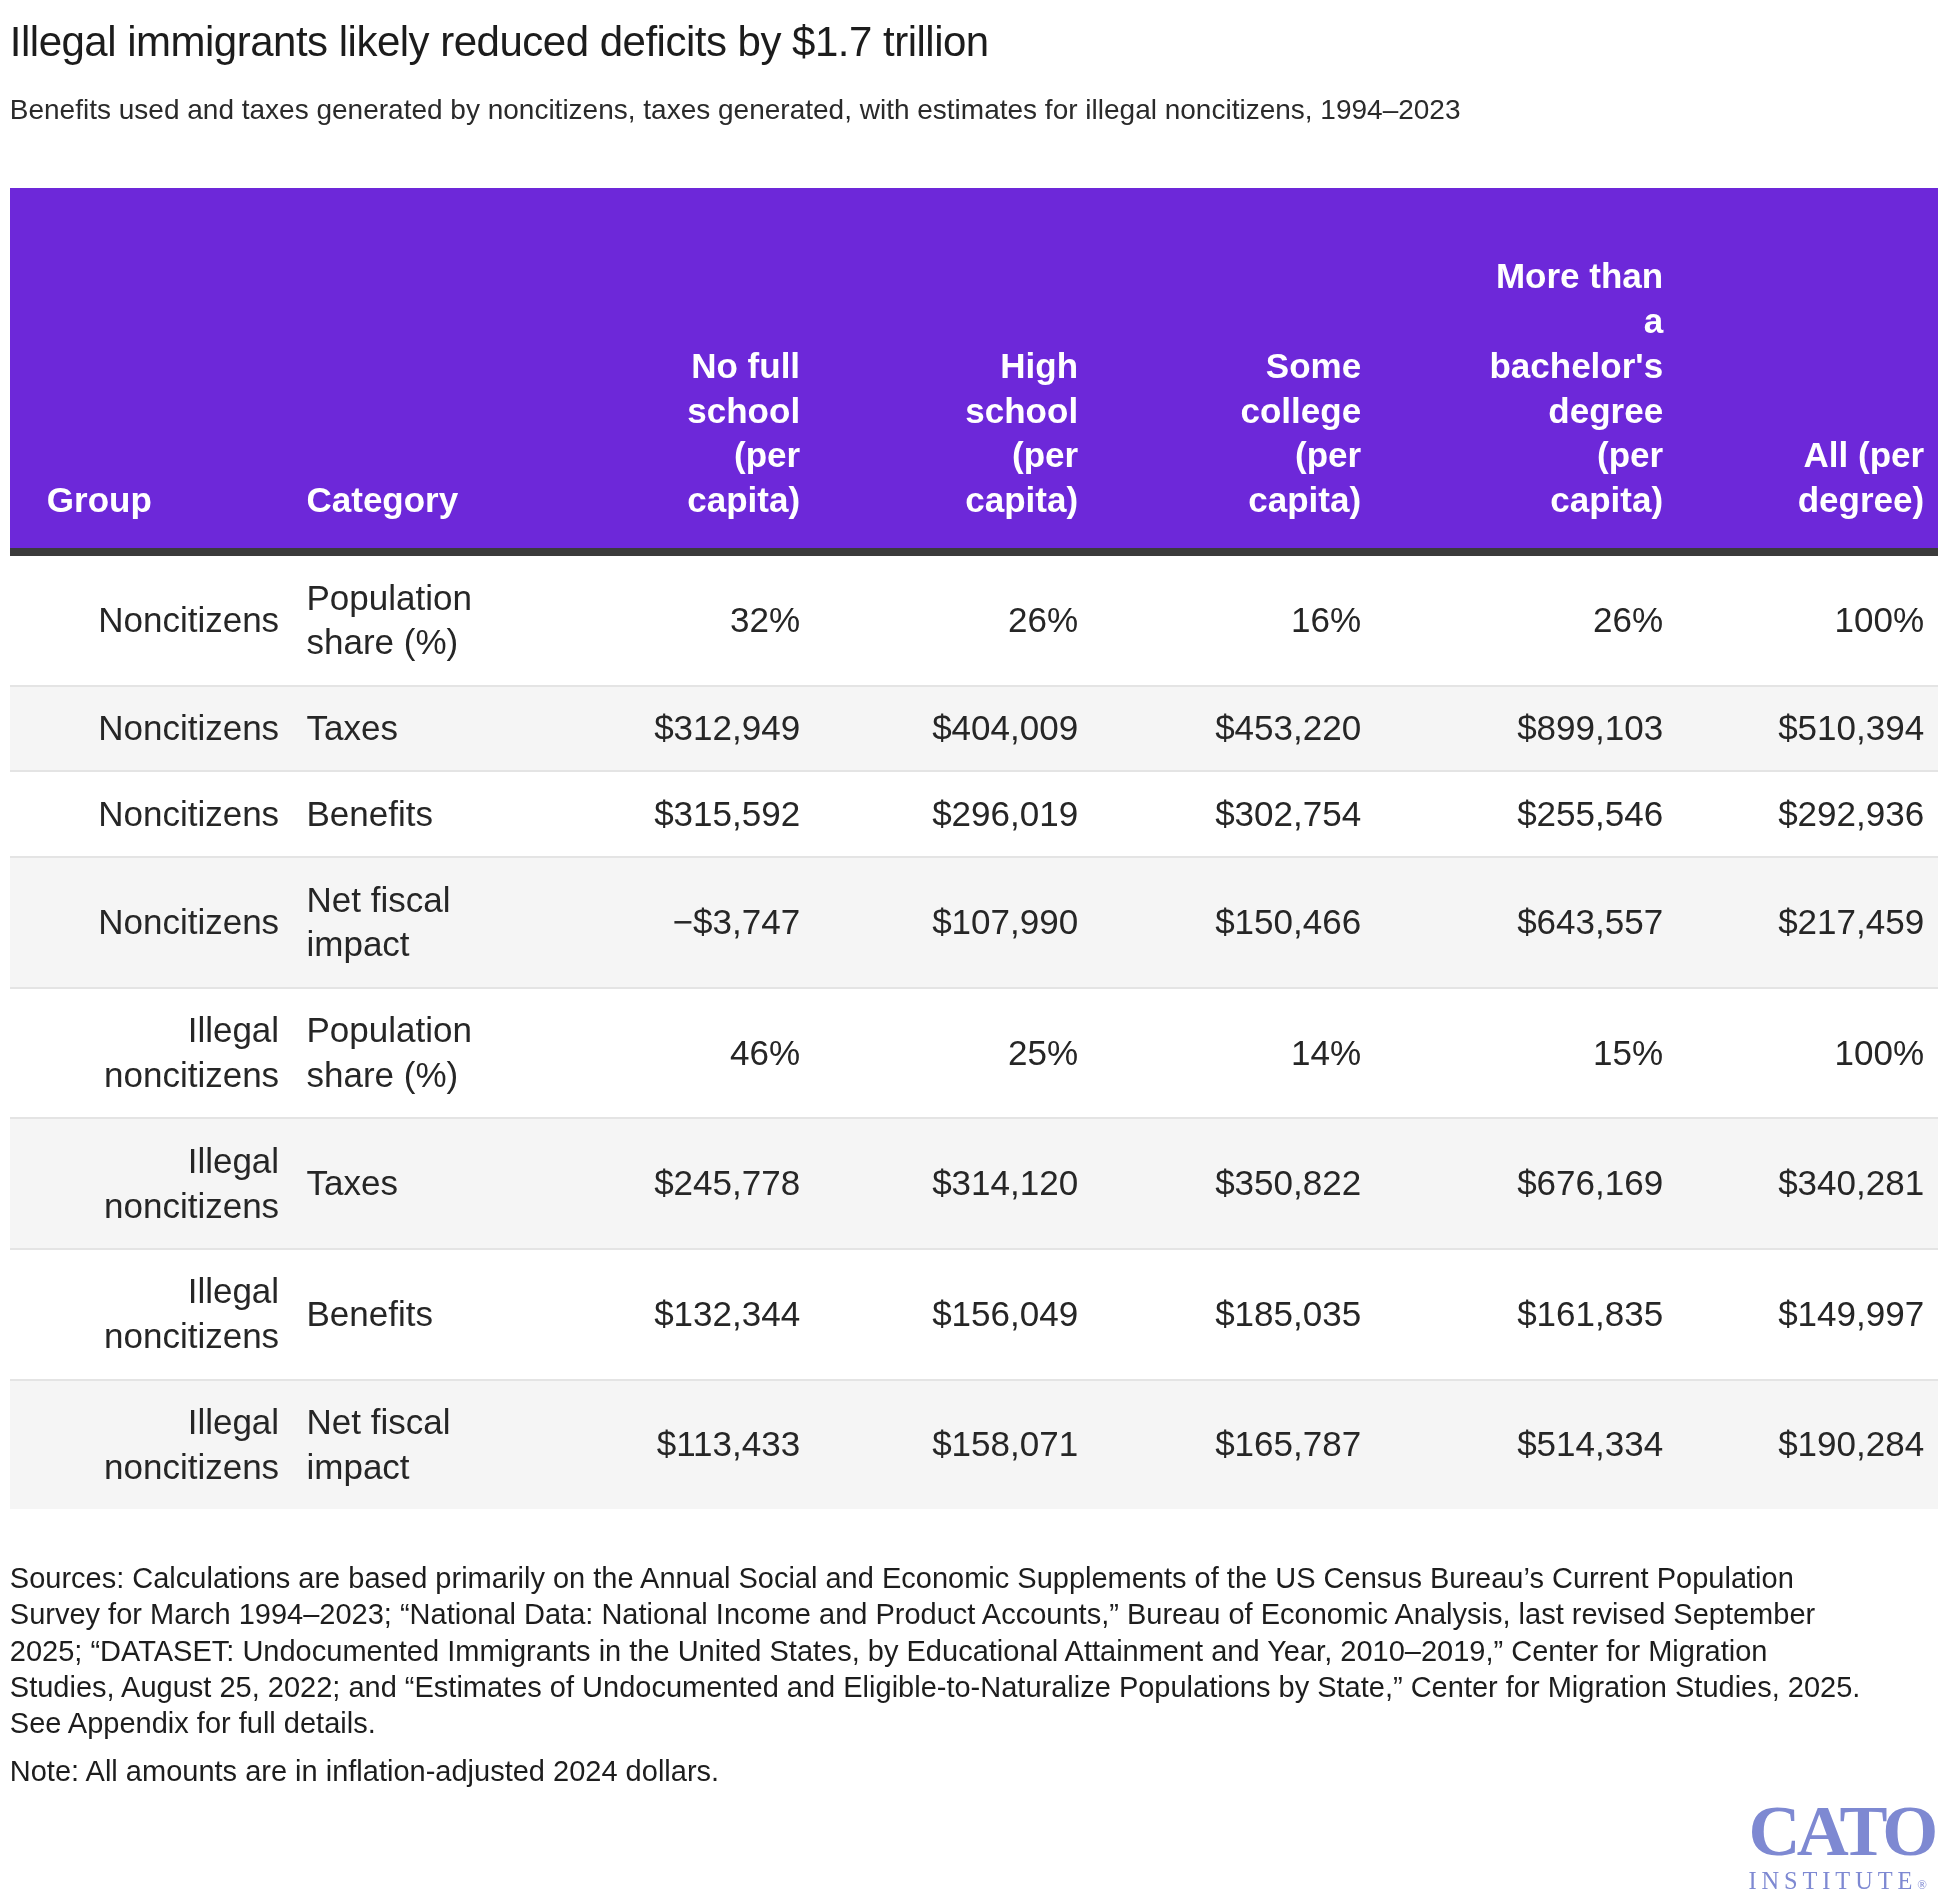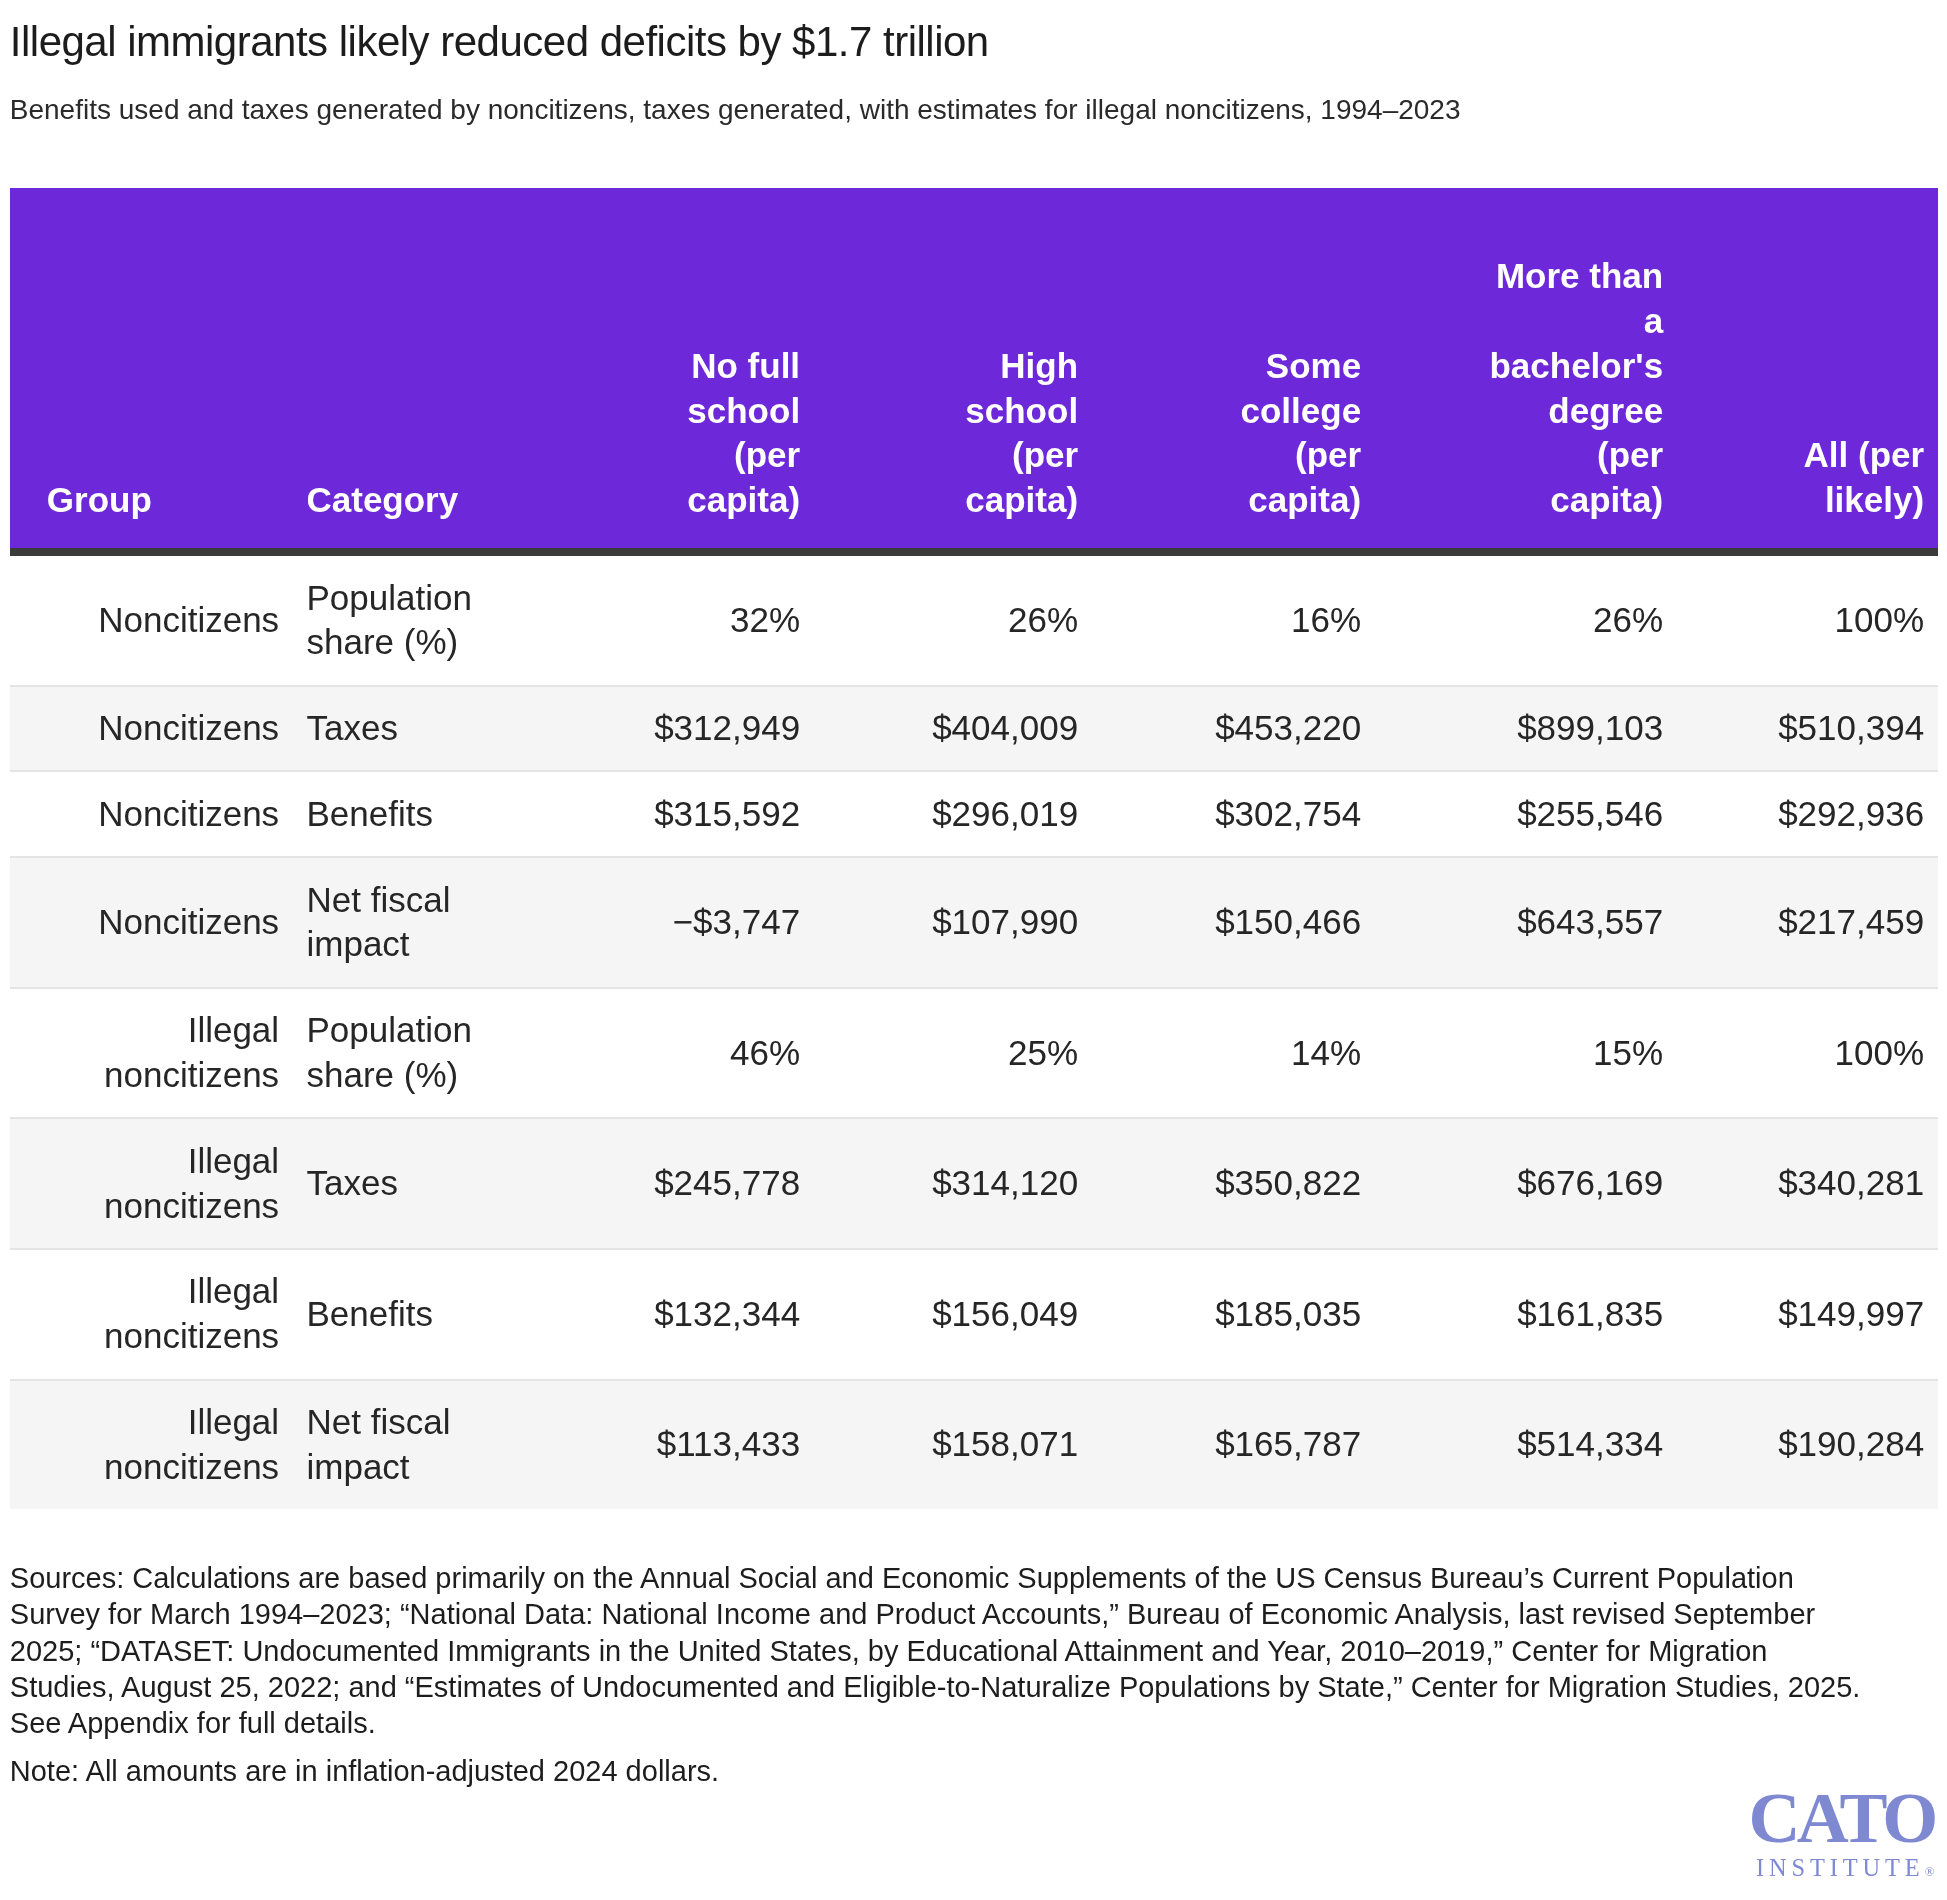--- a/index.html
+++ b/index.html
@@ -49,22 +49,22 @@
   tbody td:first-child { padding-left:19.5px;text-align:right; }
   td.left { text-align:left; }
   td.num  { text-align:right; }
   .footer { margin-top:51px; position:relative; }
   .sources, .note {
     font-size:29px; line-height:1.25; color:#1d1d1d;
     margin:0; max-width:1858px;
   }
   .note { margin-top:11.7px; }
   .logo {
-    position:absolute; right:13.7px; bottom:21px;
-    color:#7e89d2; text-align:right; line-height:1;
+    position:absolute; right:13.7px; bottom:8px;
+    color:#7e89d2; text-align:left; line-height:1;
   }
   .logo-cato {
     font-family:"Liberation Serif", serif;
     font-size:72px; font-weight:bold; letter-spacing:-3.9px;
   }
   .logo-inst {
     font-family:"Liberation Serif", serif;
     font-size:24.4px; letter-spacing:4.9px; margin-top:2px;
     white-space:nowrap;
   }
@@ -87,21 +87,21 @@
     <col style="width:261px">
   </colgroup>
   <thead>
     <tr>
       <th class="left"><span>Group</span></th>
       <th class="left"><span>Category</span></th>
       <th class="num col-nohs"><span>No full school (per capita)</span></th>
       <th class="num col-hs"><span>High school (per capita)</span></th>
       <th class="num col-some"><span>Some college (per capita)</span></th>
       <th class="num col-more"><span>More than a bachelor's degree (per capita)</span></th>
-      <th class="num col-all"><span>All (per likely)</span></th>
+      <th class="num col-all"><span>All (per degree)</span></th>
     </tr>
   </thead>
   <tbody>
     <tr>
       <td class="left">Noncitizens</td>
       <td class="left">Population share (%)</td>
       <td class="num">32%</td>
       <td class="num">26%</td>
       <td class="num">16%</td>
       <td class="num">26%</td>

